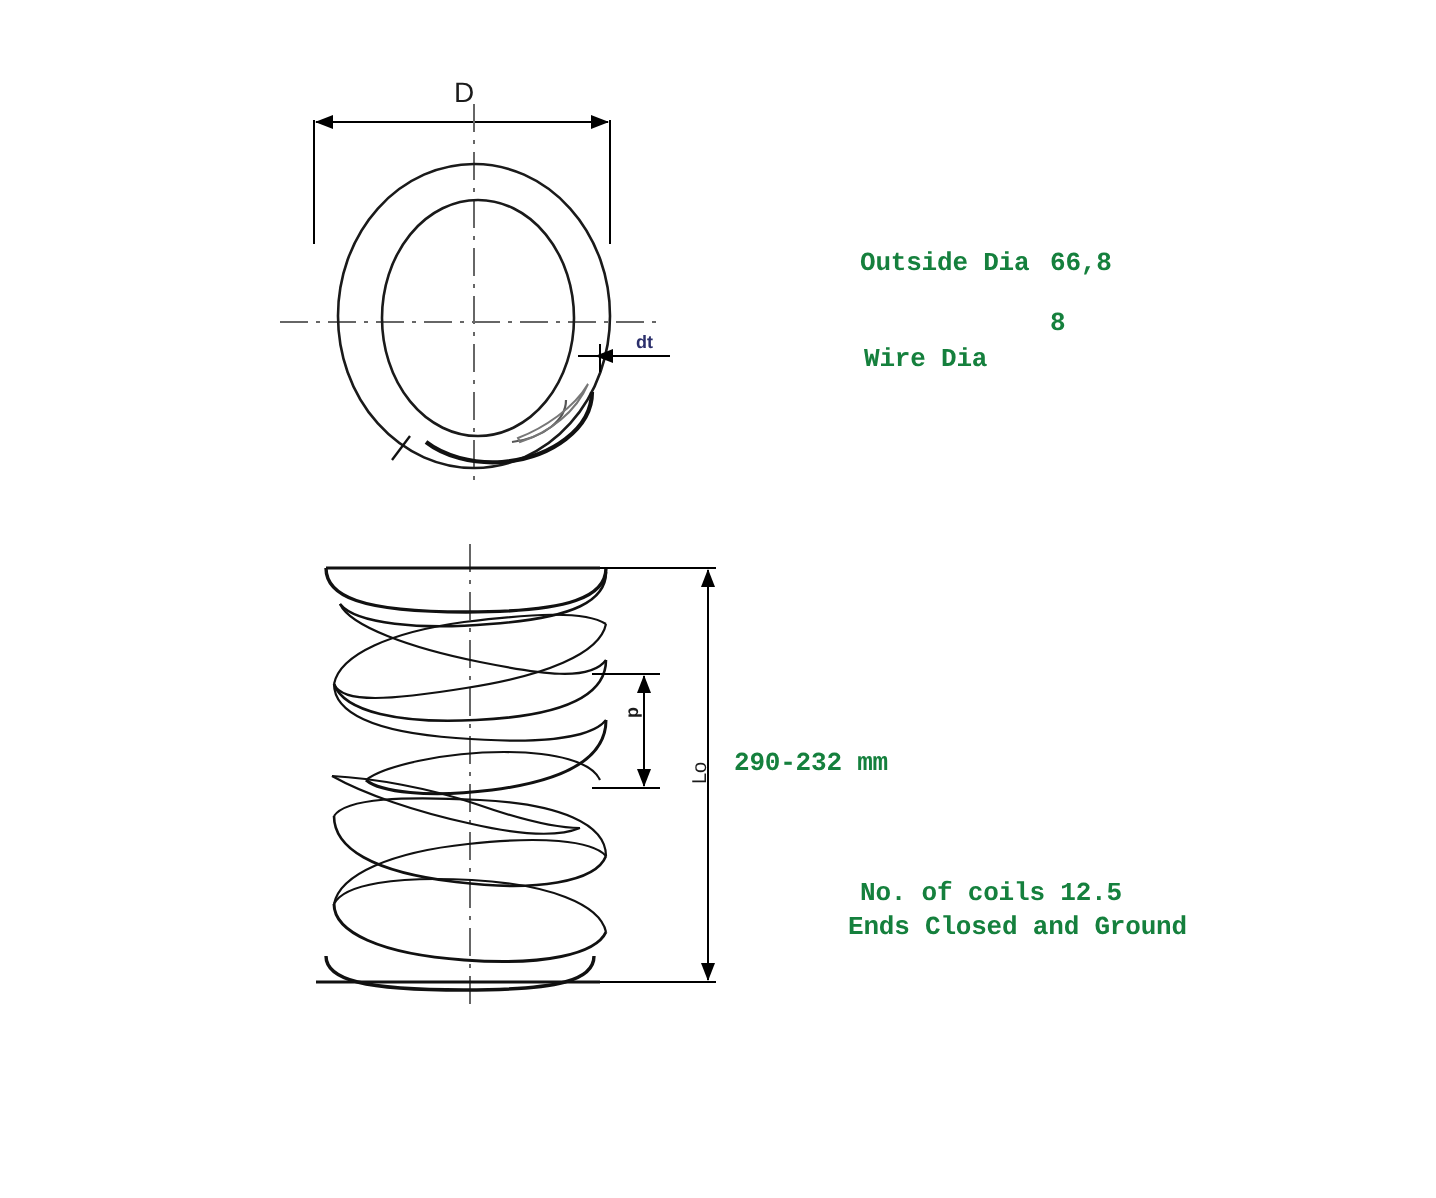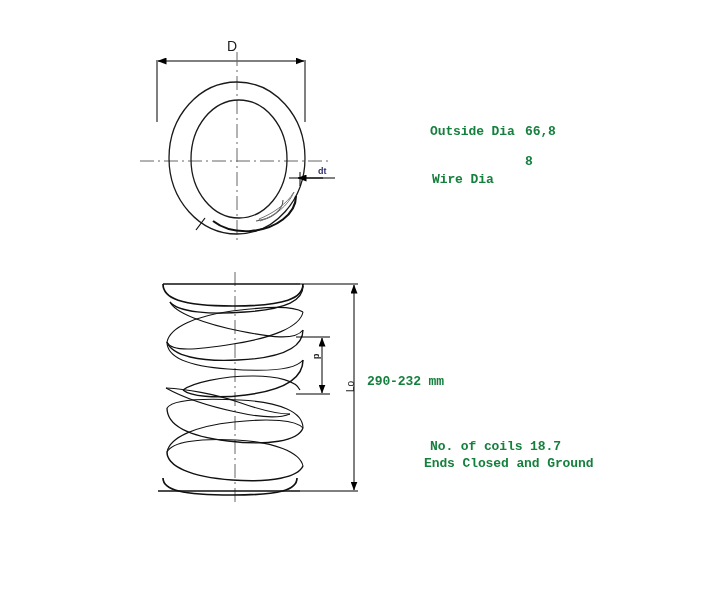--- a/index.html
+++ b/index.html
@@ -159,15 +159,15 @@
 <div class="dim-label" id="dim-label-lo">Lo</div>
 
 <div class="spec-text" id="spec-outside-dia-label">Outside Dia</div>
 <div class="spec-text" id="spec-outside-dia-value">66,8</div>
 
 <div class="spec-text" id="spec-wire-dia-label">Wire Dia</div>
 <div class="spec-text" id="spec-wire-dia-value">8</div>
 
 <div class="spec-text" id="spec-free-length">290-232 mm</div>
 
-<div class="spec-text" id="spec-coils">No. of coils 18.7</div>
+<div class="spec-text" id="spec-coils">No. of coils 12.5</div>
 
 <div class="spec-text" id="spec-ends">Ends Closed and Ground</div>
 
 </body></html>

